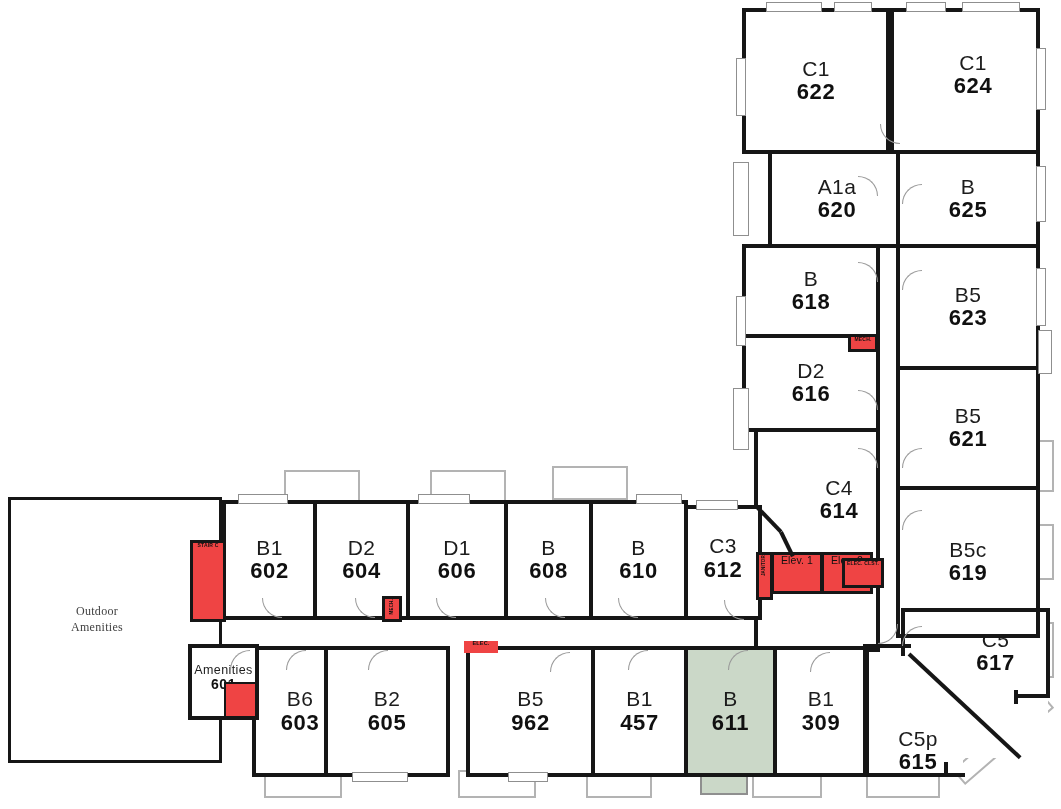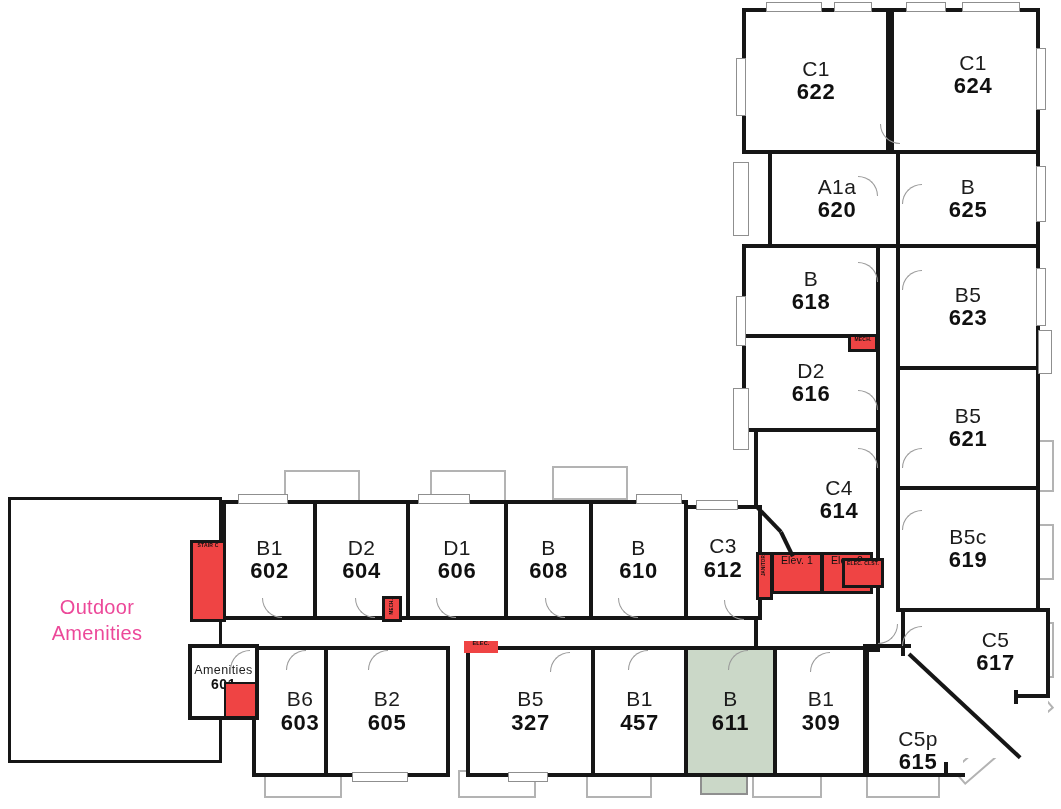--- a/index.html
+++ b/index.html
@@ -16,21 +16,21 @@
   .sm span{font-weight:700;letter-spacing:.2px;line-height:1;}
   .sm.reg span{font-weight:400;letter-spacing:.1px;}
   .sm.vert span{writing-mode:vertical-rl;transform:rotate(180deg);}
   .wall{position:absolute;background:#161616;z-index:4;}
   .diag{position:absolute;background:#161616;transform-origin:0 50%;z-index:4;}
   .win{position:absolute;box-sizing:border-box;background:#fff;border:1.5px solid #8f8f8f;z-index:5;}
   .bay{position:absolute;box-sizing:border-box;background:#fff;border:2px solid #b3b3b3;z-index:1;transform-origin:0 0;}
   .door{position:absolute;box-sizing:border-box;z-index:5;}
   .outdoor{position:absolute;box-sizing:border-box;border:3px solid #161616;
            display:flex;align-items:center;justify-content:center;z-index:1;}
-  .outdoor .lbl span{font-size:20px;color:#ec4899;letter-spacing:.3px;line-height:1.3;}
+  .outdoor .lbl span{font-size:12px;color:#404040;letter-spacing:.3px;line-height:1.3;font-family:Liberation Serif, serif;}
 </style>
 </head>
 <body>
 
 <div id="plan">
     <div class="bay" style="left: 284px; top: 470px; width: 76px; height: 32px;"></div>
     <div class="bay" style="left: 430px; top: 470px; width: 76px; height: 32px;"></div>
     <div class="bay" style="left: 552px; top: 466px; width: 76px; height: 34px;"></div>
     <div class="bay" style="left: 264px; top: 770px; width: 78px; height: 28px;"></div>
     <div class="bay" style="left: 458px; top: 770px; width: 78px; height: 28px;"></div>
@@ -95,21 +95,21 @@
         <span class="t">B5</span>
         <span class="n">621</span>
       </div>
     </div>
     <div class="room" style="left: 754px; top: 428px; width: 126px; height: 224px;">
       <div class="lbl" style="transform: translate(22px, -40px);">
         <span class="t">C4</span>
         <span class="n">614</span>
       </div>
     </div>
-    <div class="room" style="left: 896px; top: 486px; width: 144px; height: 126px;">
+    <div class="room" style="left: 896px; top: 486px; width: 144px; height: 152px;">
       <div class="lbl">
         <span class="t">B5c</span>
         <span class="n">619</span>
       </div>
     </div>
     <div class="room nb" style="left: 903px; top: 610px; width: 145px; height: 148px;">
       <div class="lbl" style="transform: translate(20px, -32px);">
         <span class="t">C5</span>
         <span class="n">617</span>
       </div>
@@ -164,21 +164,21 @@
     </div>
     <div class="room" style="left: 324px; top: 646px; width: 126px; height: 131px;">
       <div class="lbl">
         <span class="t">B2</span>
         <span class="n">605</span>
       </div>
     </div>
     <div class="room" style="left: 466px; top: 646px; width: 129px; height: 131px;">
       <div class="lbl">
         <span class="t">B5</span>
-        <span class="n">327</span>
+        <span class="n">962</span>
       </div>
     </div>
     <div class="room" style="left: 591px; top: 646px; width: 97px; height: 131px;">
       <div class="lbl">
         <span class="t">B1</span>
         <span class="n">457</span>
       </div>
     </div>
     <div class="room" style="left: 684px; top: 646px; width: 93px; height: 131px; background: rgb(203, 216, 200);">
       <div class="lbl">

